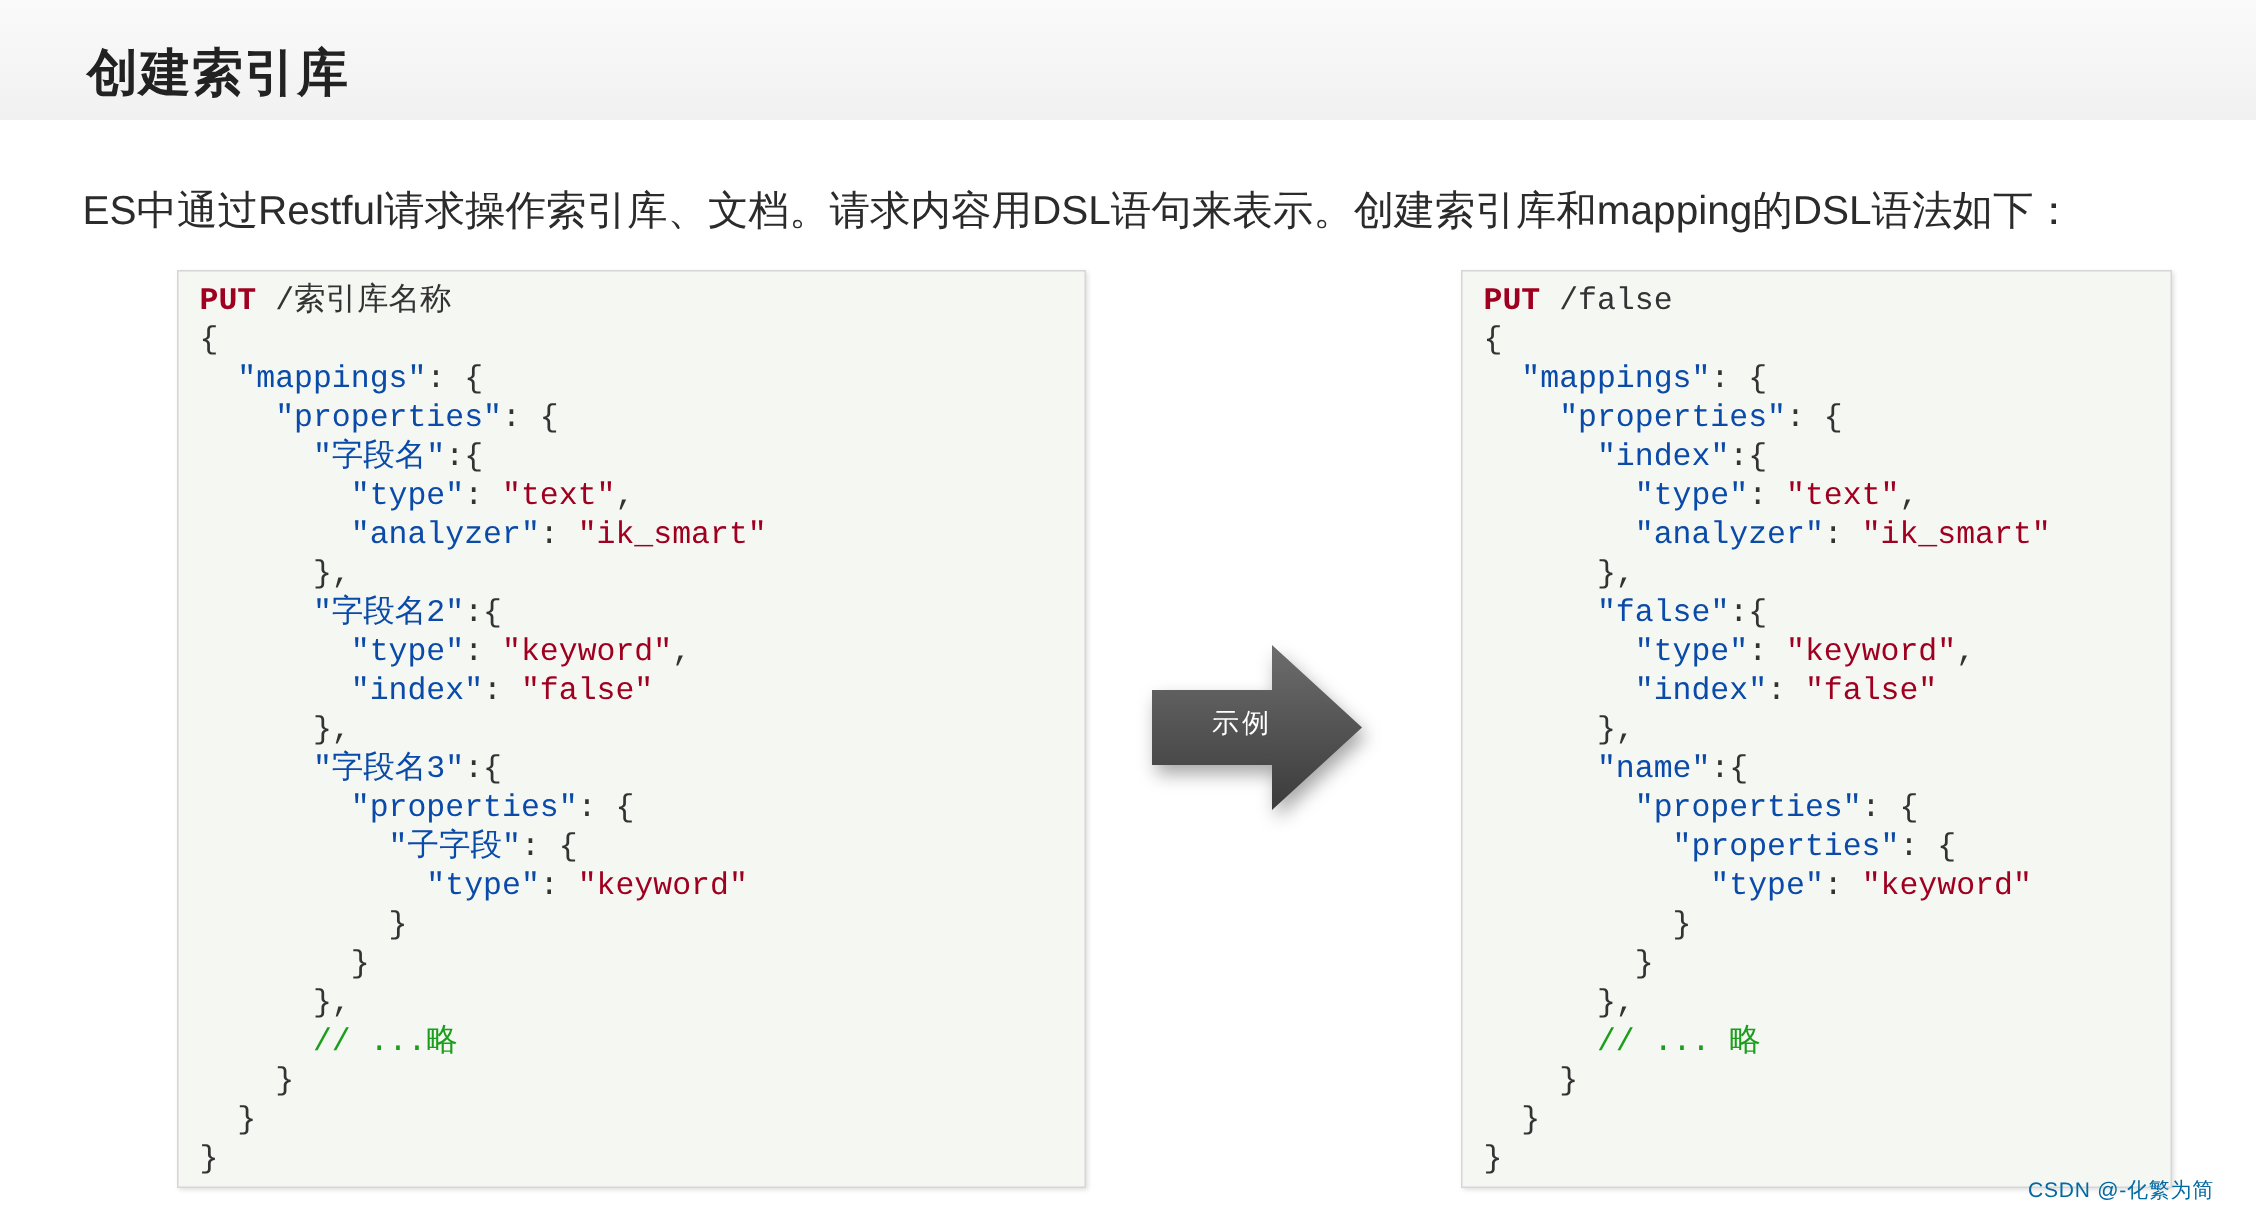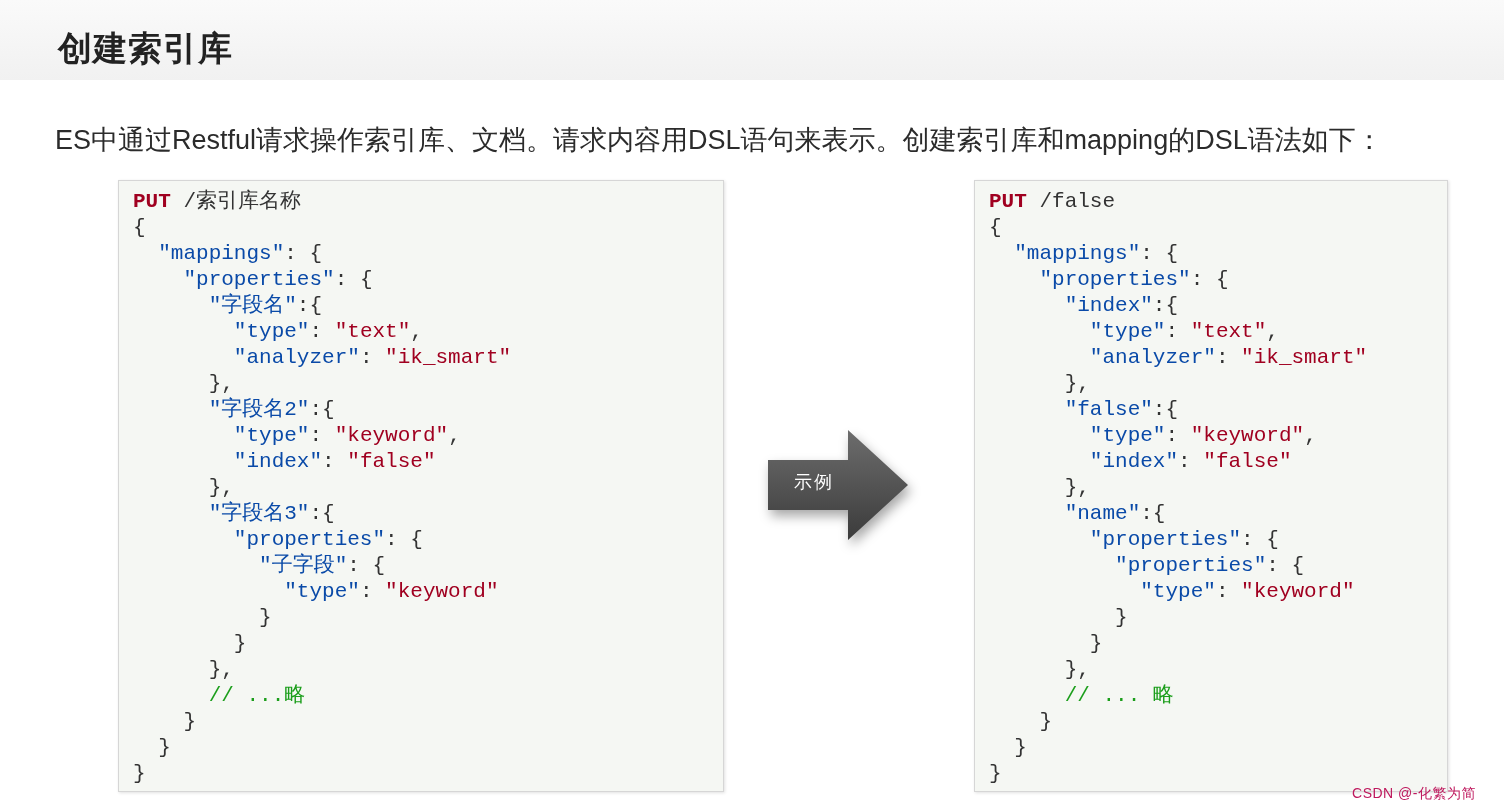--- a/index.html
+++ b/index.html
@@ -88,33 +88,33 @@
     top: 0;
     width: 140px;
     height: 130px;
     filter: drop-shadow(3px 6px 6px rgba(0,0,0,0.35));
   }
   .arrow-label {
     position: absolute;
     left: 12px;
     top: 50px;
     width: 68px;
-    text-align: center;
+    text-align: right;
     font-size: 18px;
     color: #ffffff;
     font-weight: 400;
     letter-spacing: 2px;
   }
 
   .watermark {
     position: absolute;
     right: 28px;
     bottom: 8px;
     font-size: 14px;
-    color: #be185d;
+    color: #0369a1;
     letter-spacing: 0.5px;
   }
 </style>
 </head>
 <body>
 
 <div class="header-bar"></div>
 <div class="page-title">创建索引库</div>
 
 <div class="description">ES中通过Restful请求操作索引库、文档。请求内容用DSL语句来表示。创建索引库和mapping的DSL语法如下：</div>

